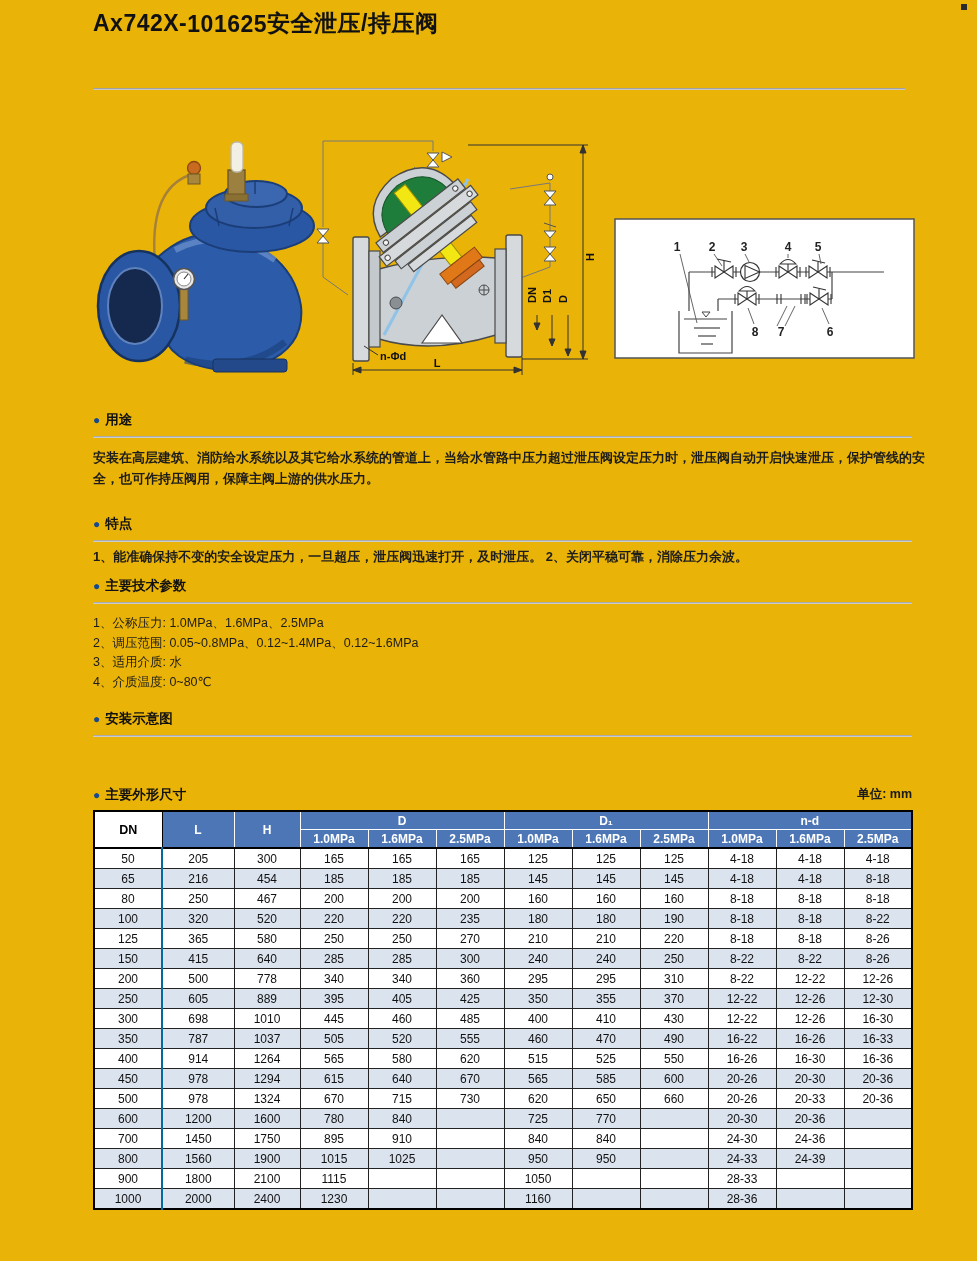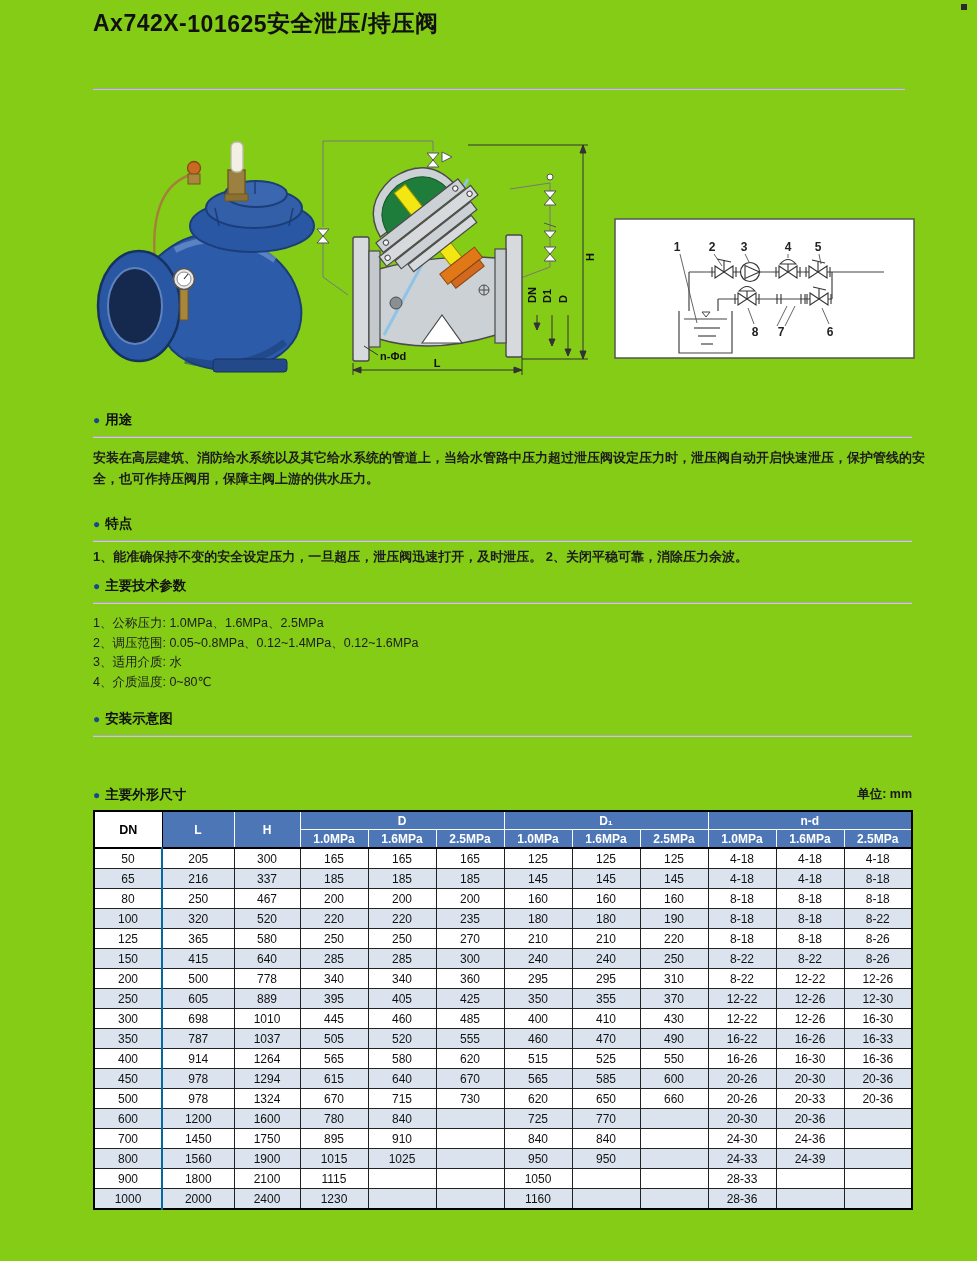--- a/index.html
+++ b/index.html
@@ -1,17 +1,17 @@
 <!DOCTYPE html>
 <html><head>
 <meta charset="utf-8">
 <style>
   html,body{margin:0;padding:0;background:#fff;}
   body{font-family:"Liberation Sans","DejaVu Sans",sans-serif;color:#1a1a1a;}
-  .page{position:relative;width:977px;height:1261px;background:#84cc16;overflow:hidden;}
+  .page{position:relative;width:977px;height:1261px;background:#eab308;overflow:hidden;}
 
   
   .title-row{position:absolute;left:93px;top:8px;display:flex;align-items:center;
     font-weight:bold;font-size:23px;color:#111;letter-spacing:.5px;}
   .title-stack{display:flex;flex-direction:row;align-items:center;line-height:24px;}
   .title-rule{position:absolute;left:93px;top:88px;width:812px;height:2px;
     background:linear-gradient(#8f8f8f,#d9d9d9);}
 
   
   .fig{position:absolute;}
@@ -359,21 +359,21 @@
           <td>125</td>
           <td>125</td>
           <td>125</td>
           <td>4-18</td>
           <td>4-18</td>
           <td>4-18</td>
         </tr>
         <tr>
           <td>65</td>
           <td>216</td>
-          <td>337</td>
+          <td>454</td>
           <td>185</td>
           <td>185</td>
           <td>185</td>
           <td>145</td>
           <td>145</td>
           <td>145</td>
           <td>4-18</td>
           <td>4-18</td>
           <td>8-18</td>
         </tr>

